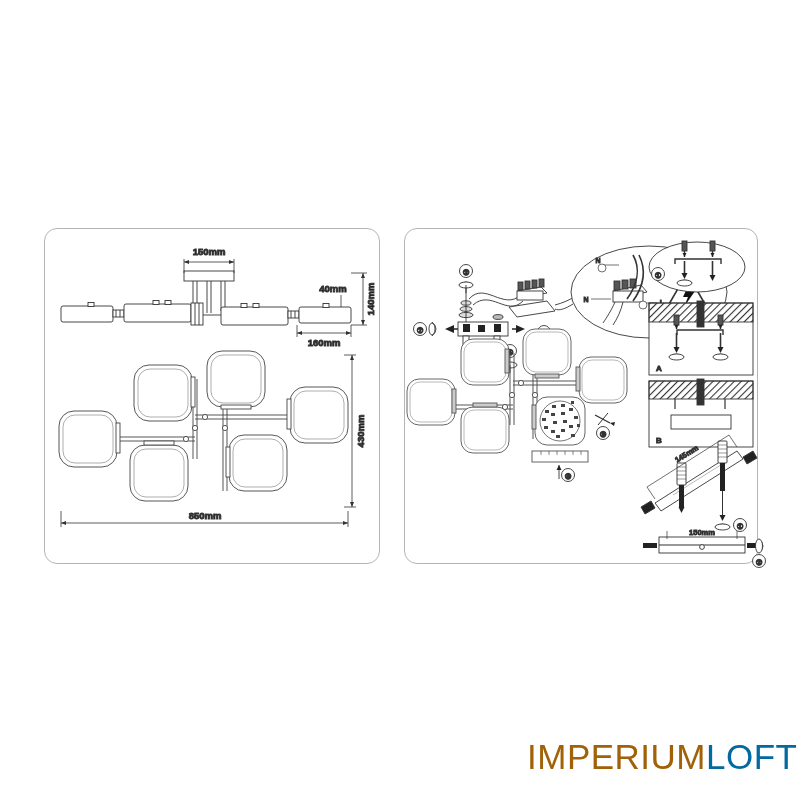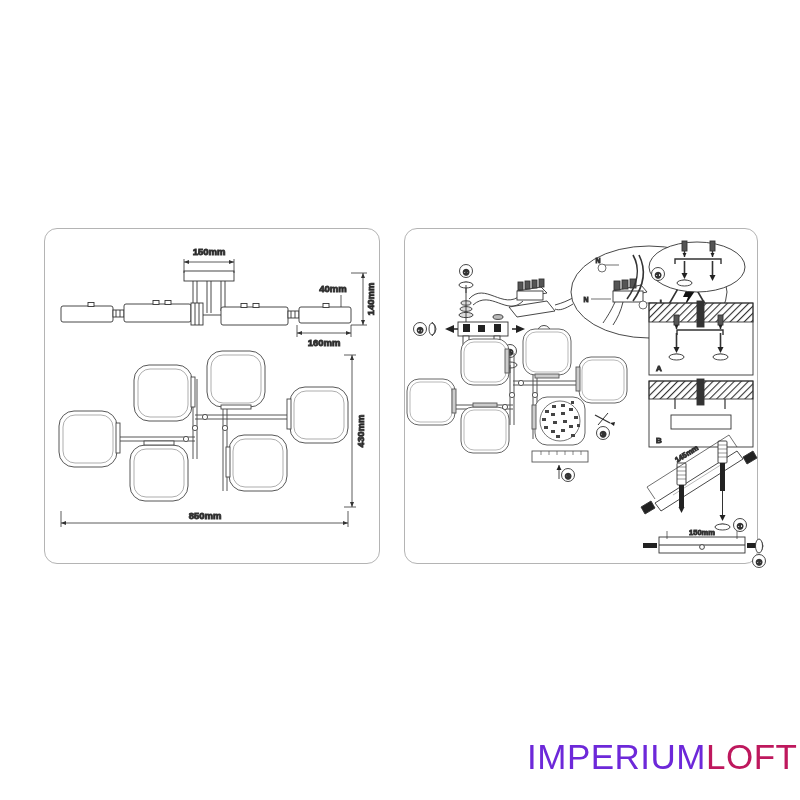--- a/index.html
+++ b/index.html
@@ -13,22 +13,22 @@
   }
   #panel-left{left:44px;top:228px;width:334px;height:334px;}
   #panel-right{left:404px;top:228px;width:352px;height:334px;}
   svg{display:block;overflow:visible;}
   .dimtxt{font-family:"Liberation Sans",sans-serif;font-weight:bold;fill:#1a1a1a;}
   .logo{
     position:absolute;left:527px;top:737px;width:232px;height:40px;
     font-size:35px;letter-spacing:0.5px;font-family:"Liberation Sans",sans-serif;
     white-space:nowrap;line-height:40px;
   }
-  .logo .a{color:#6d28d9;}
-  .logo .b{color:#be185d;}
+  .logo .a{color:#a16207;}
+  .logo .b{color:#0369a1;}
 </style>
 </head>
 <body>
 
 <div class="panel" id="panel-left">
   <svg width="334" height="334" viewBox="0 0 334 334">
     <g fill="none" stroke="#333" stroke-width="0.9">
 
       <g>
 

